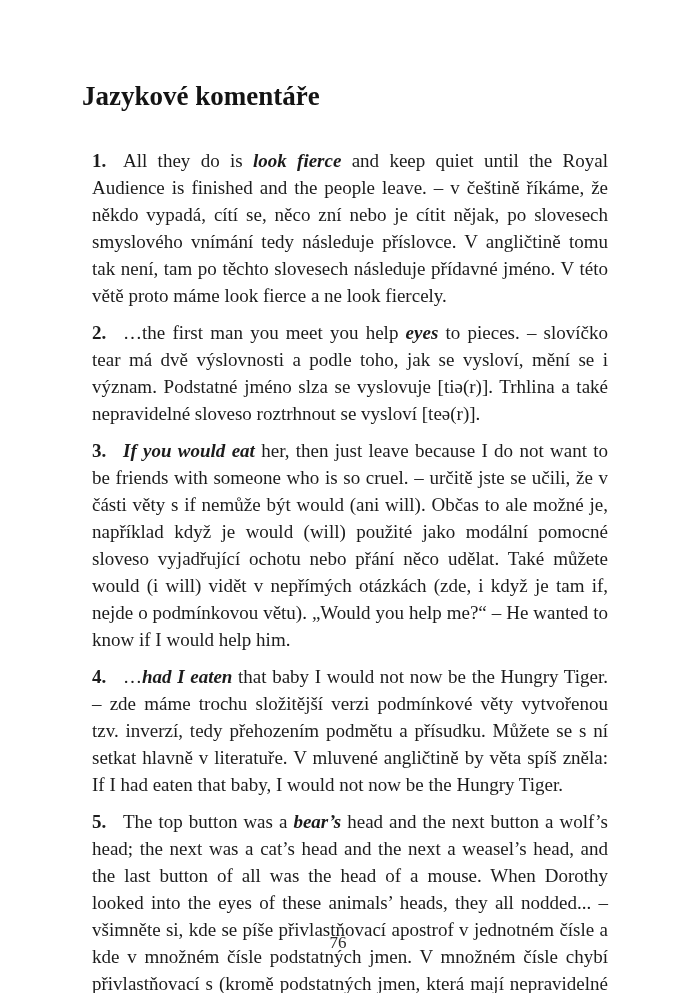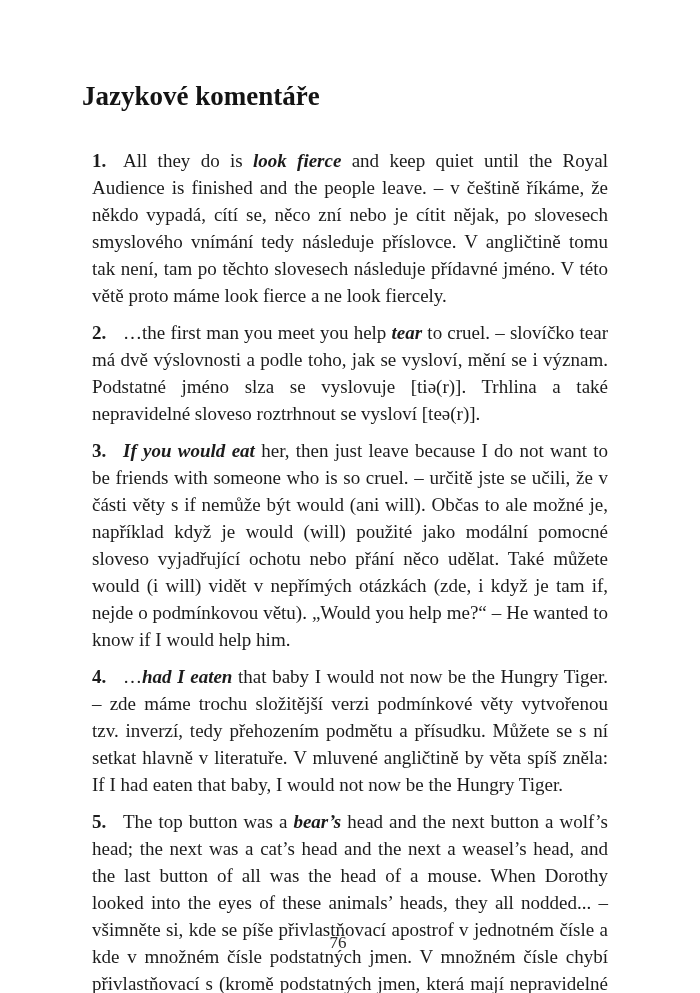--- a/index.html
+++ b/index.html
@@ -59,20 +59,20 @@
   }
 </style>
 </head>
 <body>
 
 <div class="page">
   <div class="text-block">
     <h1 class="page-heading">Jazykové komentáře</h1>
     <div class="body-text" id="paragraphs">
         <p class="para"><span class="num">1.</span><span>All they do is </span><span class="seg-bi">look fierce</span><span> and keep quiet until the Royal Audience is finished and the people leave. – v češtině říkáme, že někdo vypadá, cítí se, něco zní nebo je cítit nějak, po slovesech smyslového vnímání tedy následuje příslovce. V angličtině tomu tak není, tam po těchto slovesech následuje přídavné jméno. V této větě proto máme look fierce a ne look fiercely.</span></p>
-        <p class="para"><span class="num">2.</span><span>…the first man you meet you help </span><span class="seg-bi">tear</span><span> to cruel. – slovíčko tear má dvě výslovnosti a podle toho, jak se vysloví, mění se i význam. Podstatné jméno slza se vyslovuje [tiə(r)]. Trhlina a také nepravidelné sloveso roztrhnout se vysloví [teə(r)].</span></p>
+        <p class="para"><span class="num">2.</span><span>…the first man you meet you help </span><span class="seg-bi">eyes</span><span> to pieces. – slovíčko tear má dvě výslovnosti a podle toho, jak se vysloví, mění se i význam. Podstatné jméno slza se vyslovuje [tiə(r)]. Trhlina a také nepravidelné sloveso roztrhnout se vysloví [teə(r)].</span></p>
         <p class="para"><span class="num">3.</span><span class="seg-bi">If you would eat</span><span> her, then just leave because I do not want to be friends with someone who is so cruel. – určitě jste se učili, že v části věty s if nemůže být would (ani will). Občas to ale možné je, například když je would (will) použité jako modální pomocné sloveso vyjadřující ochotu nebo přání něco udělat. Také můžete would (i will) vidět v nepřímých otázkách (zde, i když je tam if, nejde o podmínkovou větu). „Would you help me?“ – He wanted to know if I would help him.</span></p>
         <p class="para"><span class="num">4.</span><span>…</span><span class="seg-bi">had I eaten</span><span> that baby I would not now be the Hungry Tiger. – zde máme trochu složitější verzi podmínkové věty vytvořenou tzv. inverzí, tedy přehozením podmětu a přísudku. Můžete se s ní setkat hlavně v literatuře. V mluvené angličtině by věta spíš zněla: If I had eaten that baby, I would not now be the Hungry Tiger.</span></p>
         <p class="para"><span class="num">5.</span><span>The top button was a </span><span class="seg-bi">bear’s</span><span> head and the next button a </span><span class="seg-b">wolf’s</span><span> head; the next was a </span><span class="seg-b">cat’s</span><span> head and the next a </span><span class="seg-b">weasel’s</span><span> head, and the last button of all was the head of a mouse. When Dorothy looked into the eyes of these </span><span class="seg-b">animals’</span><span> heads, they all nodded... – všimněte si, kde se píše přivlastňovací apostrof v jednotném čísle a kde v množném čísle podstatných jmen. V množném čísle chybí přivlastňovací s (kromě podstatných jmen, která mají nepravidelné množné číslo bez s, např. children’s).</span></p>
       </div>
   </div>
   <div class="page-number">76</div>
 </div>
 
 </body></html>

